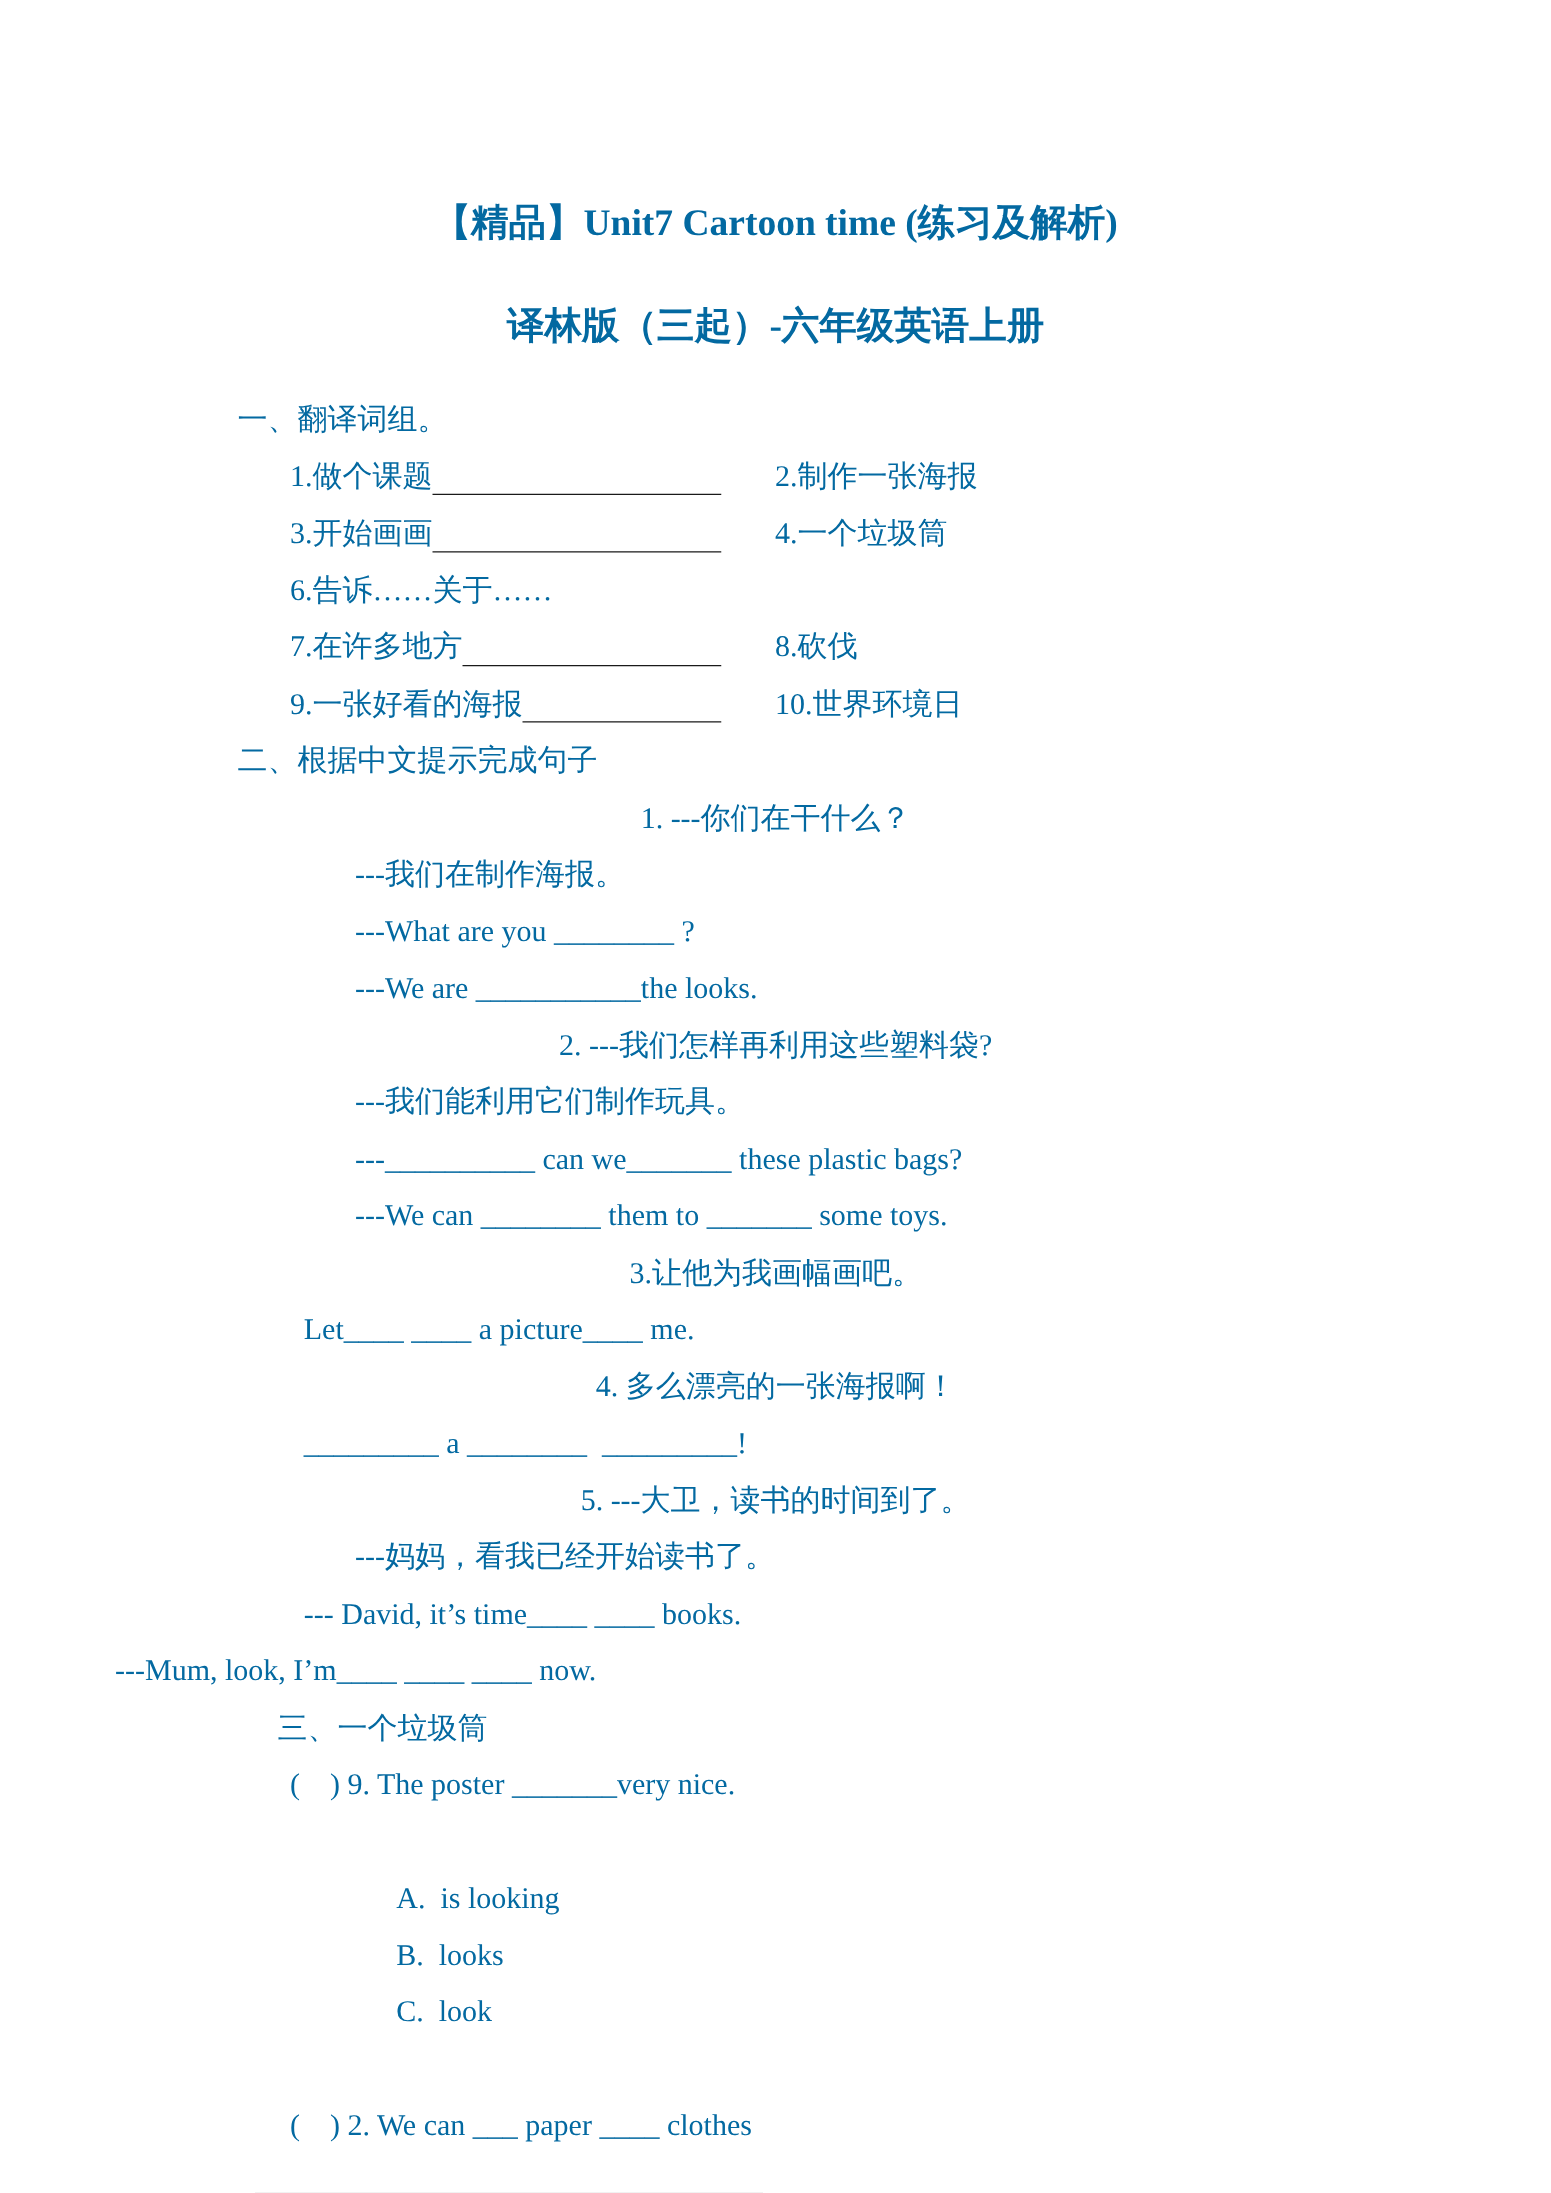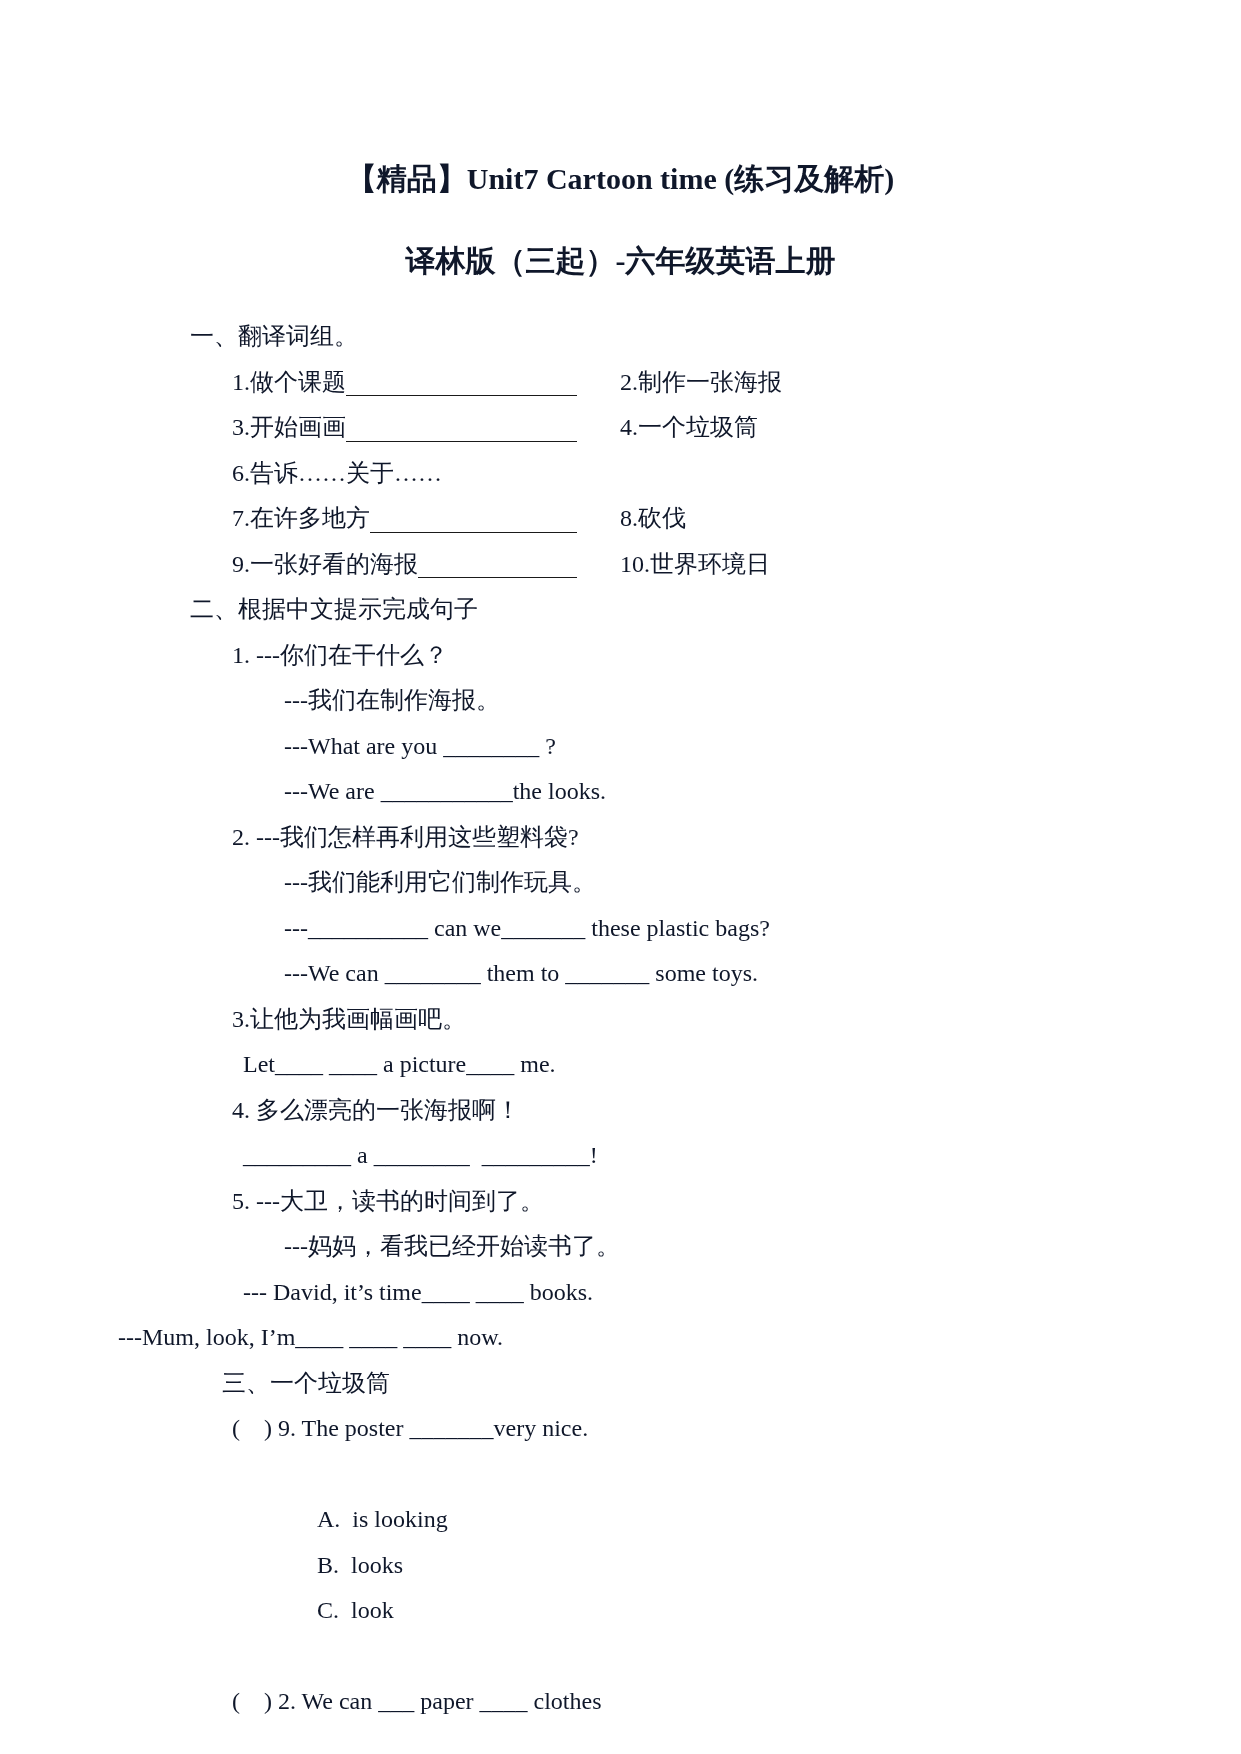--- a/index.html
+++ b/index.html
@@ -2,21 +2,21 @@
 <html><head>
 <meta charset="utf-8">
 <style>
   html,body{margin:0;padding:0;background:#e8e8e8;}
   .page{
     position:relative;
     width:1241px;
     height:1754px;
     margin:0 auto;
     background:#ffffff;
-    color:#0f172a;
+    color:#0369a1;
     font-family:"Liberation Serif","DejaVu Serif",serif;
     font-size:24px;
     overflow:hidden;
   }
   .doc{padding-top:156px;}
   .line{line-height:45.5px;white-space:pre-wrap;}
   .title-line{
     text-align:center;
     font-weight:bold;
     font-size:30px;
@@ -36,24 +36,24 @@
     line-height:45.5px;
   }
   .s1-left{display:flex;}
   .s1-left .txt{white-space:pre;}
   .blank-rule{
     flex:1;
     border-bottom:1px solid #1a1a1a;
     margin:0 43px 9px 0;
   }
   
-  .ind-a{padding-left:232px;}
+  .ind-a{text-align:center;}
   .ind-b{padding-left:252px;margin-left:32px;}
   .ind-c{padding-left:243px;}
-  .ind-d{padding-left:118px;}
+  .ind-d{padding-left:92px;}
   
   .stem{padding-left:232px;}
   .opts{padding-left:281px;}
   .opt{display:inline-block;white-space:pre;}
   .o1a{width:193px;}
   .o1b{width:156px;}
 </style>
 </head>
 <body>
 

